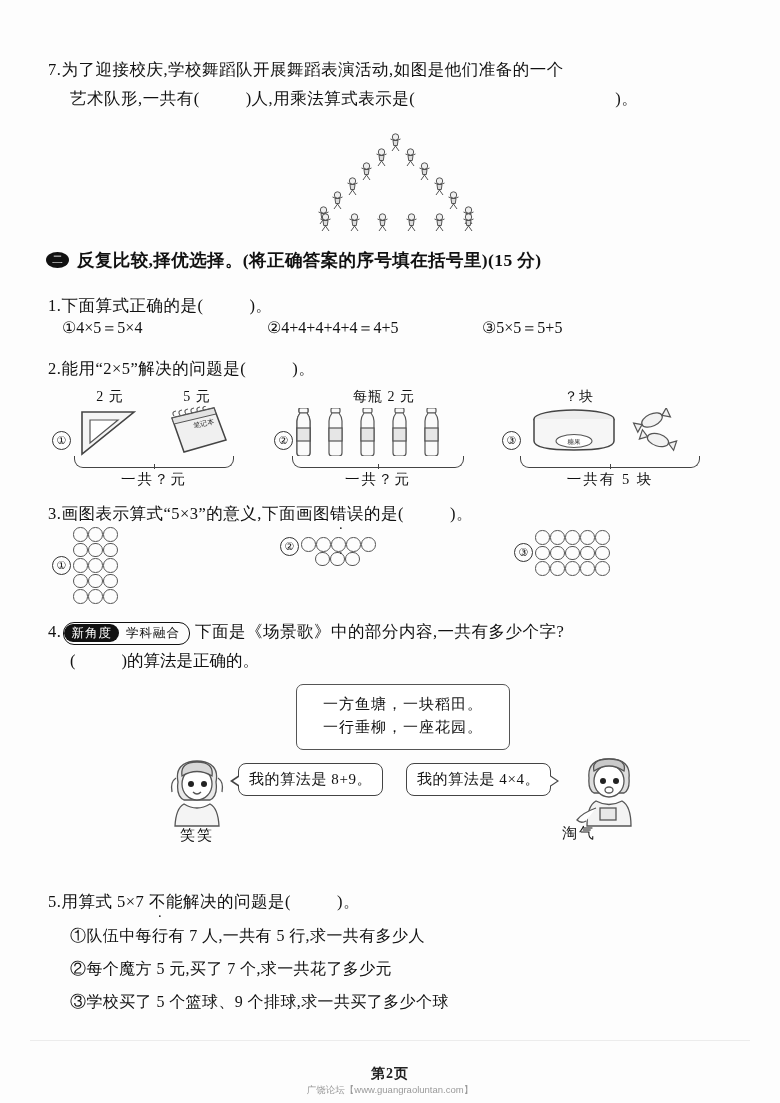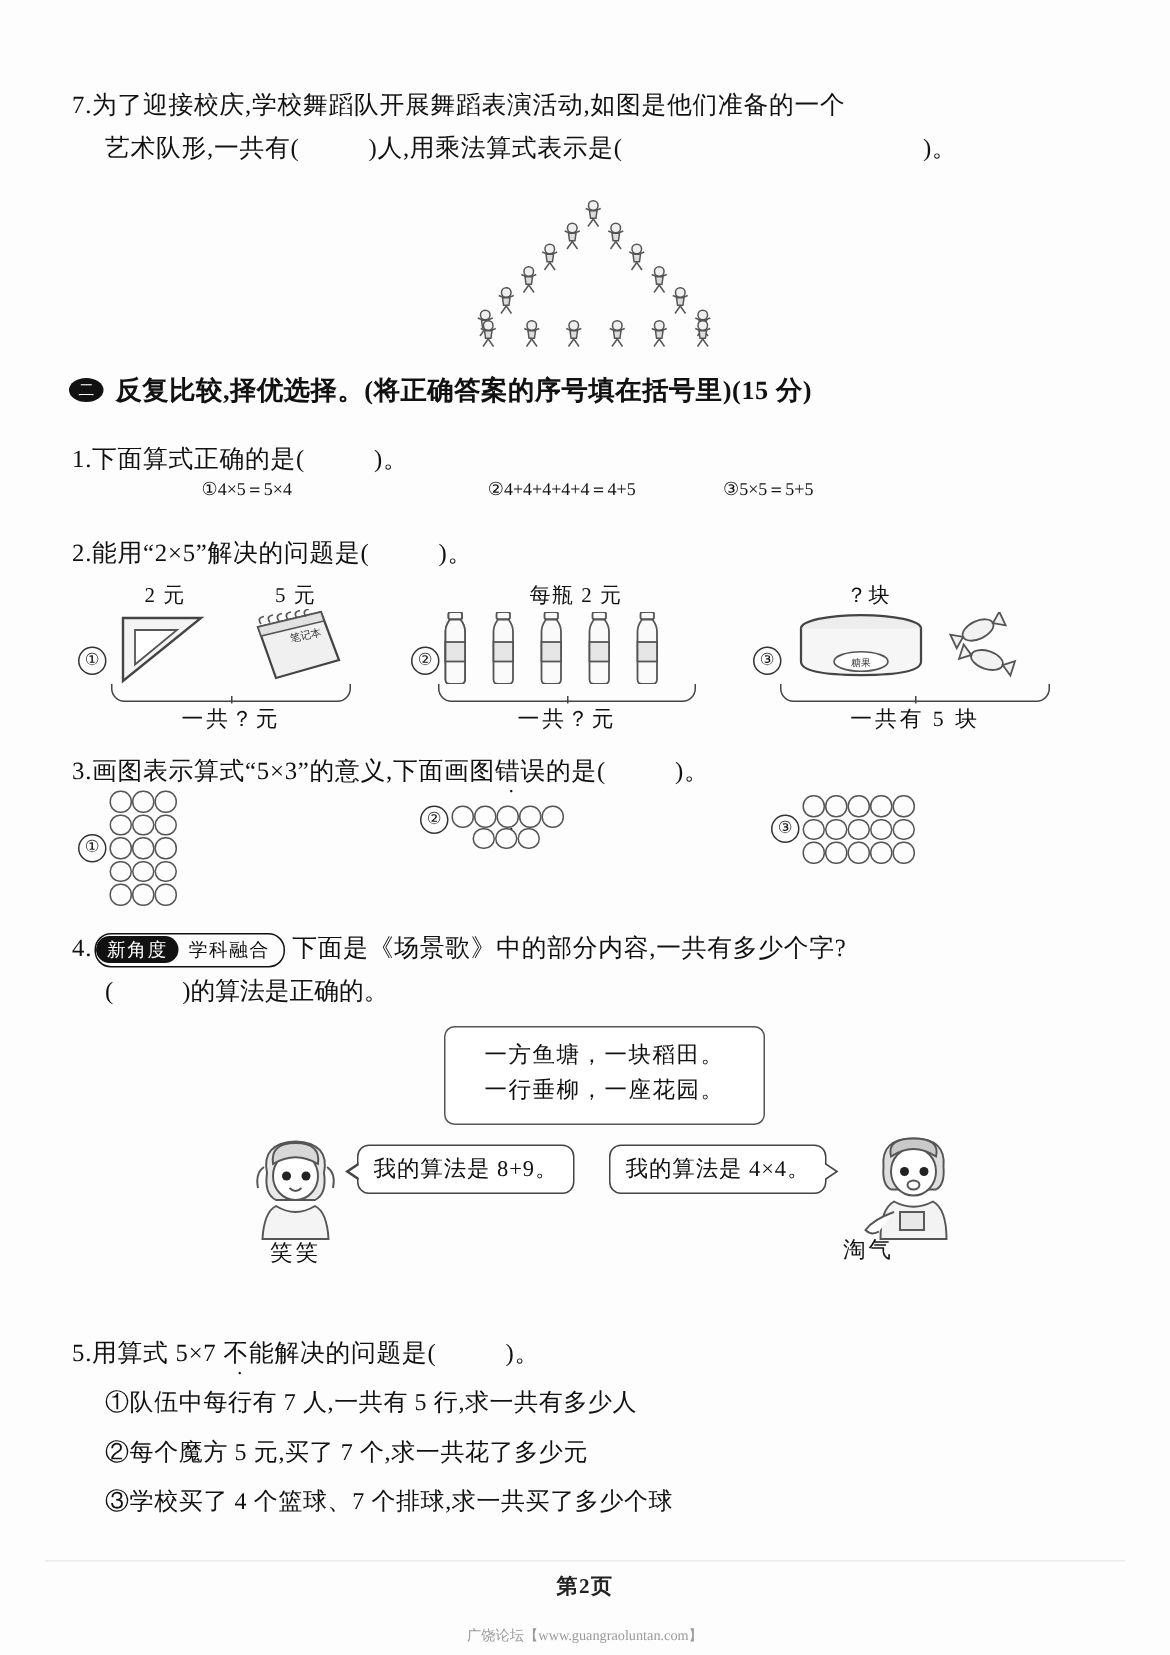--- a/index.html
+++ b/index.html
@@ -36,21 +36,21 @@
     width:23px; height:16px; border-radius:50%;
     background:#111; color:#fff; font-size:10.5px;
     display:flex; align-items:center; justify-content:center;
     font-family:"Liberation Sans",sans-serif; flex:none;
   }
   .sec-title { font-size:17.5px; font-weight:bold; letter-spacing:.4px; }
 
   
   #q1 { position:absolute; left:48px; top:292px; width:700px; }
   #q1-opts { position:absolute; left:62px; top:318px; width:680px;
-             font-size:12px; display:flex;text-align:center; }
+             font-size:16px; display:flex; }
   #q1-opts .o1 { width:205px; }
   #q1-opts .o2 { width:215px; }
 
   
   #q2 { position:absolute; left:48px; top:355px; width:700px; }
   #q2-fig { position:absolute; left:52px; top:388px; width:700px; height:105px; }
   .fig-group { position:absolute; }
   .opt-circ {
     display:inline-flex; align-items:center; justify-content:center;
     width:17px; height:17px; border:1.2px solid #333; border-radius:50%;
@@ -136,21 +136,21 @@
   #q4-opts .b { width:260px; }
 
   
   #q5 { position:absolute; left:48px; top:888px; width:700px; }
   #q5-opts { position:absolute; left:70px; top:920px; width:700px; }
   #q5-opts div { font-size:16px; line-height:2.05; letter-spacing:.4px; }
 
   
   #footer { position:absolute; left:0; right:0; bottom:6px; text-align:center; }
   #pagenum { font-size:14px; font-weight:bold; color:#222; letter-spacing:1px; }
-  #watermark { font-size:9.5px; color:#9a9a9a; font-family:Liberation Serif, serif; margin-top:17px; }
+  #watermark { font-size:9.5px; color:#9a9a9a; font-family:Liberation Sans, sans-serif; margin-top:1px; }
   .rule { position:absolute; left:30px; right:30px; top:1040px; height:1px; background:#ececec; }
 </style>
 </head>
 <body>
 
 <div class="page">
 
   <div id="q7">
     <div class="q-line l1">7.为了迎接校庆,学校舞蹈队开展舞蹈表演活动,如图是他们准备的一个</div>
     <div class="q-line l2">
@@ -588,21 +588,21 @@
   </svg>
   <div class="char-name" style="left:538px; top:824px;margin-left:24px;">淘气</div>
 
 
   <div id="q5" class="q-line">
     <span>5.用算式 5×7 </span><span class="dot-emph">不能</span><span>解决的问题是(</span><span class="blank-sm"></span><span>)。</span>
   </div>
   <div id="q5-opts">
     <div>①队伍中每行有 7 人,一共有 5 行,求一共有多少人</div>
     <div>②每个魔方 5 元,买了 7 个,求一共花了多少元</div>
-    <div>③学校买了 4 个篮球、7 个排球,求一共买了多少个球</div>
+    <div>③学校买了 5 个篮球、9 个排球,求一共买了多少个球</div>
   </div>
 
   <div class="rule"></div>
 
   <div id="footer">
     <div id="pagenum">第2页</div>
     <div id="watermark">广饶论坛【www.guangraoluntan.com】</div>
   </div>
 
 </div>

